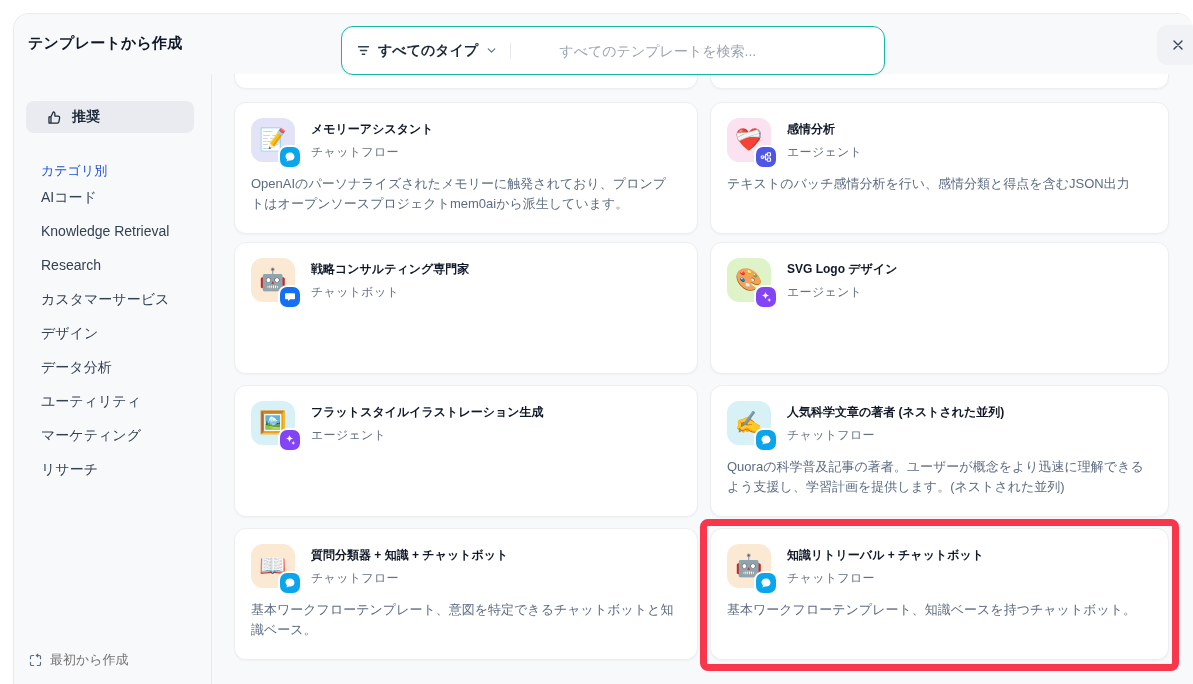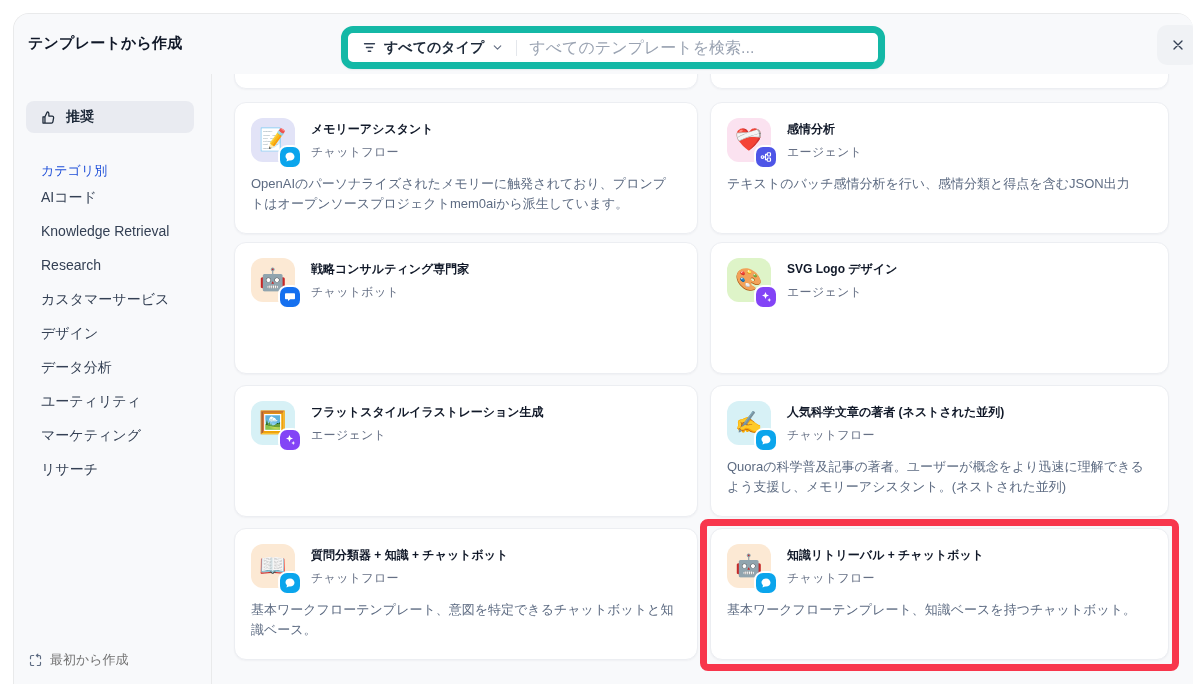--- a/index.html
+++ b/index.html
@@ -6,36 +6,36 @@
   html,body { width:1193px; height:684px; overflow:hidden; background:#ffffff;
     font-family:"Liberation Sans","DejaVu Sans",sans-serif; }
 
   .modal { position:absolute; left:13px; top:13px; right:0; bottom:0;
     background:#F8F9FB; border:1px solid #E9EAEB; border-right:none; border-bottom:none;
     border-radius:16px 16px 0 0; overflow:hidden; }
 
   
   .header { position:absolute; left:0; top:0; right:0; height:60px; background:#F8F9FB; z-index:10; }
   .title { position:absolute; left:14px; top:20px; font-size:15px; font-weight:700; color:#101828; letter-spacing:.2px; }
-  .searchbar { position:absolute; left:327px; top:12px; width:544px; height:43px;
-    background:#ffffff; border:7px solid #14b8a6; border-radius:12px;
+  .searchbar { position:absolute; left:327px; top:12px; width:544px; height:49px;
+    background:#ffffff; border:1px solid #14b8a6; border-radius:12px;
     box-shadow:0 1px 2px rgba(16,24,40,.06); display:flex; align-items:center; padding:0 6px 0 14px; }
   .filter-btn { display:flex; align-items:center; gap:7px; cursor:pointer; white-space:nowrap; }
   .filter-btn .lbl { font-size:14px; font-weight:600; color:#1D2939; }
   .vdiv { width:1px; height:16px; background:#E4E7EC; margin:0 12px; }
-  .search-input { flex:1; border:none; outline:none; background:transparent; font-size:16px; color:#101828;
-    font-family:inherit; }
+  .search-input { flex:1; border:none; outline:none; background:transparent; font-size:14px; color:#101828;
+    font-family:inherit;margin-left:36px; }
   .search-input::placeholder { color:#9AA3B2; }
   .close-btn { position:absolute; top:11px; right:-6px; width:42px; height:40px; background:#F0F2F5;
     border-radius:10px; display:flex; align-items:center; justify-content:center; cursor:pointer; }
 
   
   .sidebar { position:absolute; left:0; top:60px; bottom:0; width:198px; border-right:1px solid #E9EAEB; }
   .reco-pill { position:absolute; left:12px; top:27px; width:168px; height:32px; background:#E9EBF1;
-    border-radius:8px; display:flex; align-items:center; gap:9px; padding:0 14px; cursor:pointer; }
+    border-radius:8px; display:flex; align-items:center; gap:9px; padding:0 20px; cursor:pointer; }
   .reco-pill .lbl { font-size:14px; font-weight:700; color:#1D2939; }
   .cat-header { position:absolute; left:27px; top:88px; font-size:13px; color:#1d4ed8; }
   .cat-list { position:absolute; left:0; top:106px; right:0; list-style:none; }
   .cat-list li { height:34px; line-height:34px; padding-left:27px; font-size:14px; color:#344054; cursor:pointer; }
   .create-blank { position:absolute; left:14px; bottom:15px; display:flex; align-items:center; gap:7px;
     font-size:13px; color:#737373; cursor:pointer; }
 
   
   .main { position:absolute; left:198px; top:0; right:0; bottom:0; }
   .card { position:absolute; width:464px; height:132px; background:#ffffff; border:1px solid #ECEEF2;
@@ -166,21 +166,21 @@
                 <svg viewBox="0 0 24 24" width="12" height="12" fill="#fff">
                   <path d="M12 3C6.9 3 3 6.4 3 10.7c0 2.3 1.1 4.4 2.9 5.8L5.1 21l4.7-2c.7.2 1.4.2 2.2.2 5.1 0 9-3.4 9-7.7S17.1 3 12 3z"></path>
                 </svg>
               </span>
             </div>
             <div class="card-meta">
               <div class="card-title">人気科学文章の著者 (ネストされた並列)</div>
               <div class="card-type">チャットフロー</div>
             </div>
           </div>
-          <div class="card-desc">Quoraの科学普及記事の著者。ユーザーが概念をより迅速に理解できるよう支援し、メモリーアシスタント。(ネストされた並列)</div>
+          <div class="card-desc">Quoraの科学普及記事の著者。ユーザーが概念をより迅速に理解できるよう支援し、学習計画を提供します。(ネストされた並列)</div>
         </div>
         <div class="card r4 col1">
           <div class="card-head">
             <div class="tile" style="background: rgb(252, 233, 212);">
               <span>📖</span>
               <span class="badge" style="background: rgb(11, 165, 236);">
                 <svg viewBox="0 0 24 24" width="12" height="12" fill="#fff">
                   <path d="M12 3C6.9 3 3 6.4 3 10.7c0 2.3 1.1 4.4 2.9 5.8L5.1 21l4.7-2c.7.2 1.4.2 2.2.2 5.1 0 9-3.4 9-7.7S17.1 3 12 3z"></path>
                 </svg>
               </span>

